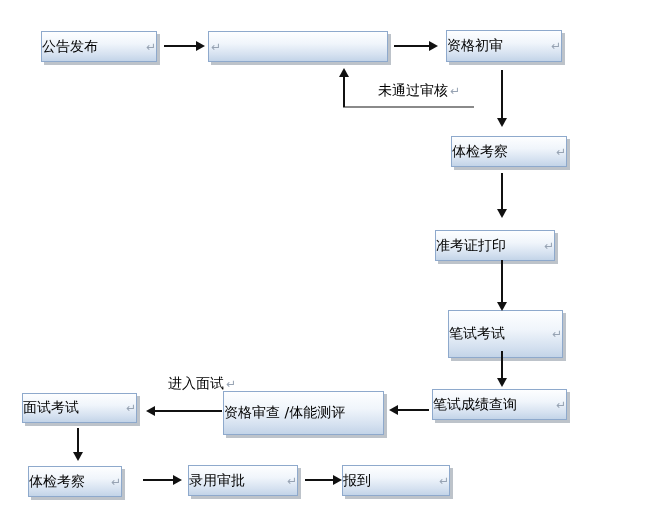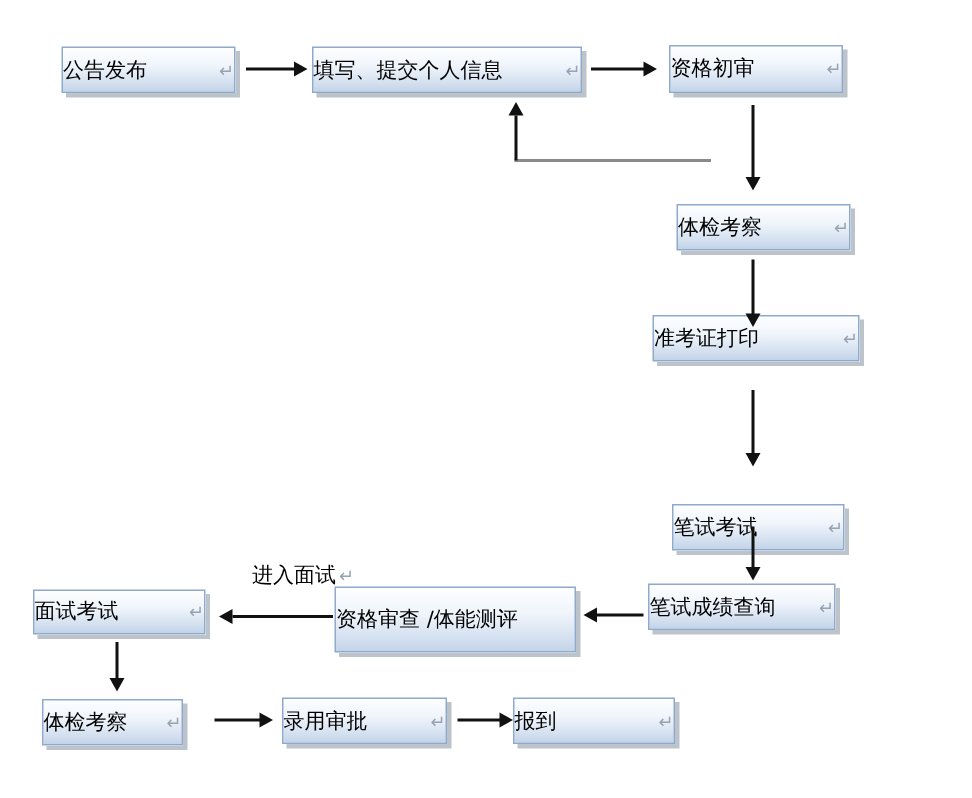--- a/index.html
+++ b/index.html
@@ -38,45 +38,44 @@
 <body>
 
 <div class="canvas">
 
   <div class="node" style="left:41px;top:31px;width:116px;height:31px">
     <span>公告发布</span>
       <span class="ret">↵</span>
   </div>
 
   <div class="node" style="left:208px;top:31px;width:180px;height:31px">
-    <span>填写、提交个人信息</span>
       <span class="ret">↵</span>
   </div>
 
   <div class="node" style="left:446px;top:30px;width:116px;height:32px">
     <span>资格初审</span>
       <span class="ret">↵</span>
   </div>
 
   <div class="node" style="left:451px;top:136px;width:116px;height:31px">
     <span>体检考察</span>
       <span class="ret">↵</span>
   </div>
 
-  <div class="node" style="left:435px;top:210px;width:138px;height:31px">
+  <div class="node" style="left:435px;top:230px;width:120px;height:31px">
     <span>准考证打印</span>
       <span class="ret">↵</span>
   </div>
 
-  <div class="node" style="left:448px;top:336px;width:115px;height:31px">
+  <div class="node" style="left:448px;top:310px;width:115px;height:48px">
     <span>笔试考试</span>
       <span class="ret">↵</span>
   </div>
 
-  <div class="node" style="left:432px;top:389px;width:125px;height:31px">
+  <div class="node" style="left:432px;top:389px;width:135px;height:31px">
     <span>笔试成绩查询</span>
       <span class="ret">↵</span>
   </div>
 
   <div class="node" style="left:223px;top:391px;width:161px;height:44px">
     <span>资格审查 /体能测评</span>
       <span class="ret"></span>
   </div>
 
   <div class="node" style="left:22px;top:393px;width:115px;height:30px">
@@ -92,20 +91,23 @@
   <div class="node" style="left:188px;top:465px;width:110px;height:31px">
     <span>录用审批</span>
       <span class="ret">↵</span>
   </div>
 
   <div class="node" style="left:342px;top:465px;width:108px;height:31px">
     <span>报到</span>
       <span class="ret">↵</span>
   </div>
 
+  <span class="edge-label" style="left:378px;top:82px">
+    <span>未通过审核</span><span class="ret">↵</span>
+  </span>
 
   <span class="edge-label" style="left:168px;top:375px">
     <span>进入面试</span><span class="ret">↵</span>
   </span>
 
   <div>
     <div class="hline" style="left:164px;top:45px;width:33px"></div>
     <div class="tri-r" style="left:196px;top:41px"></div>
   </div>
 

